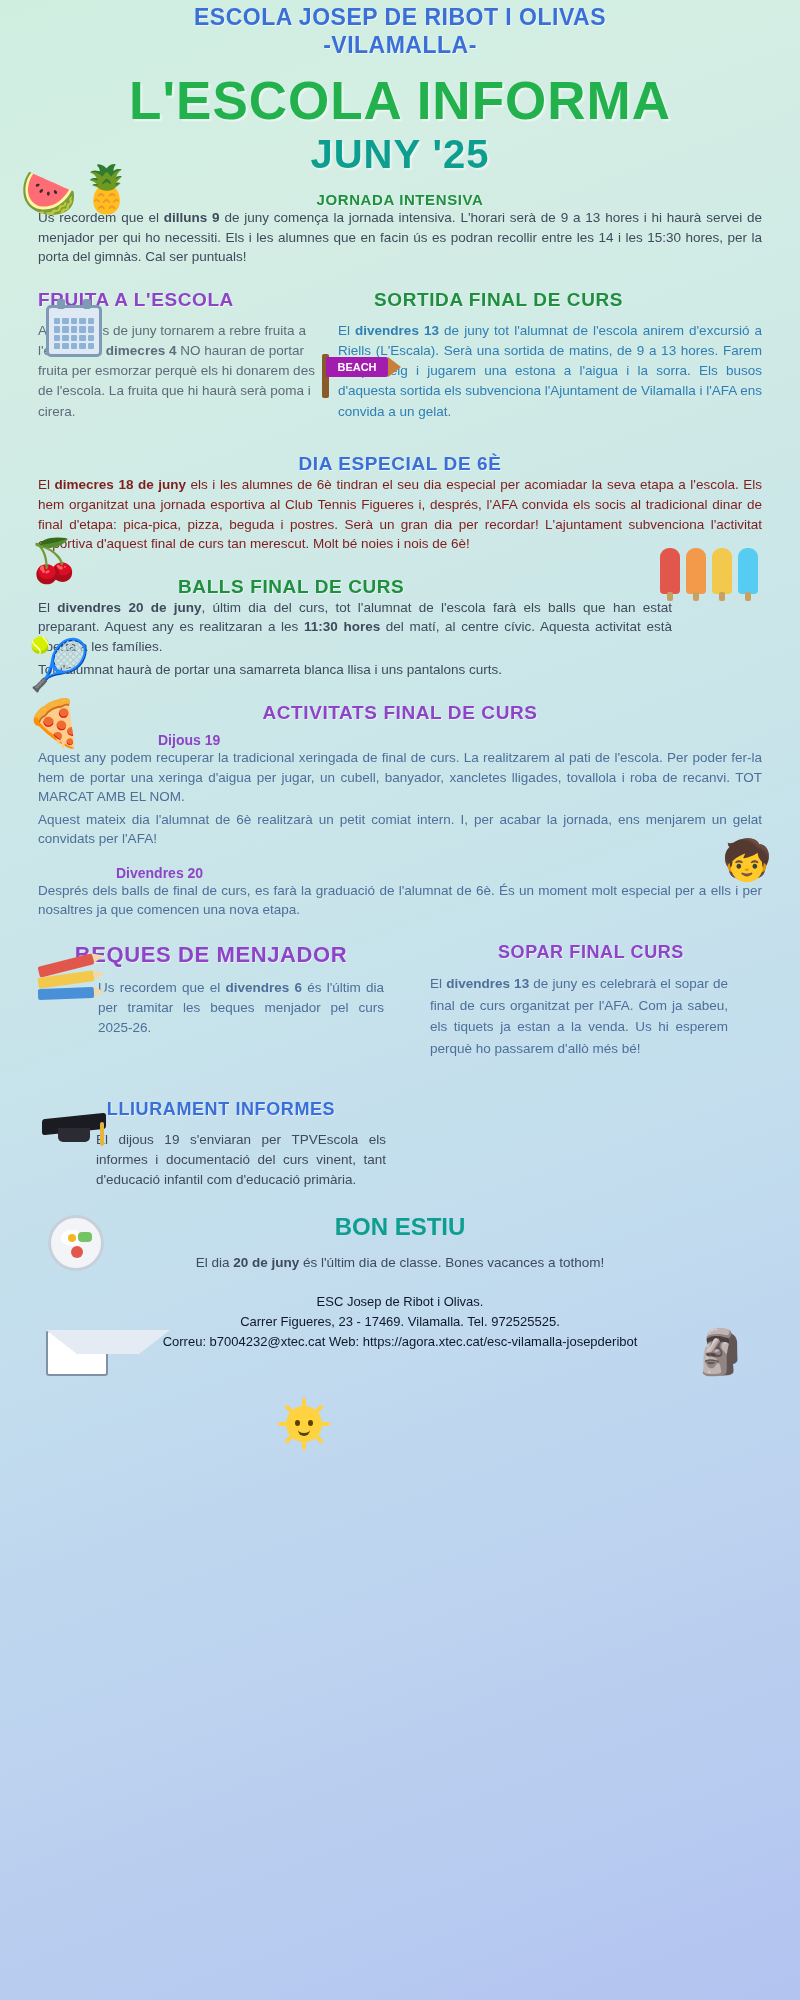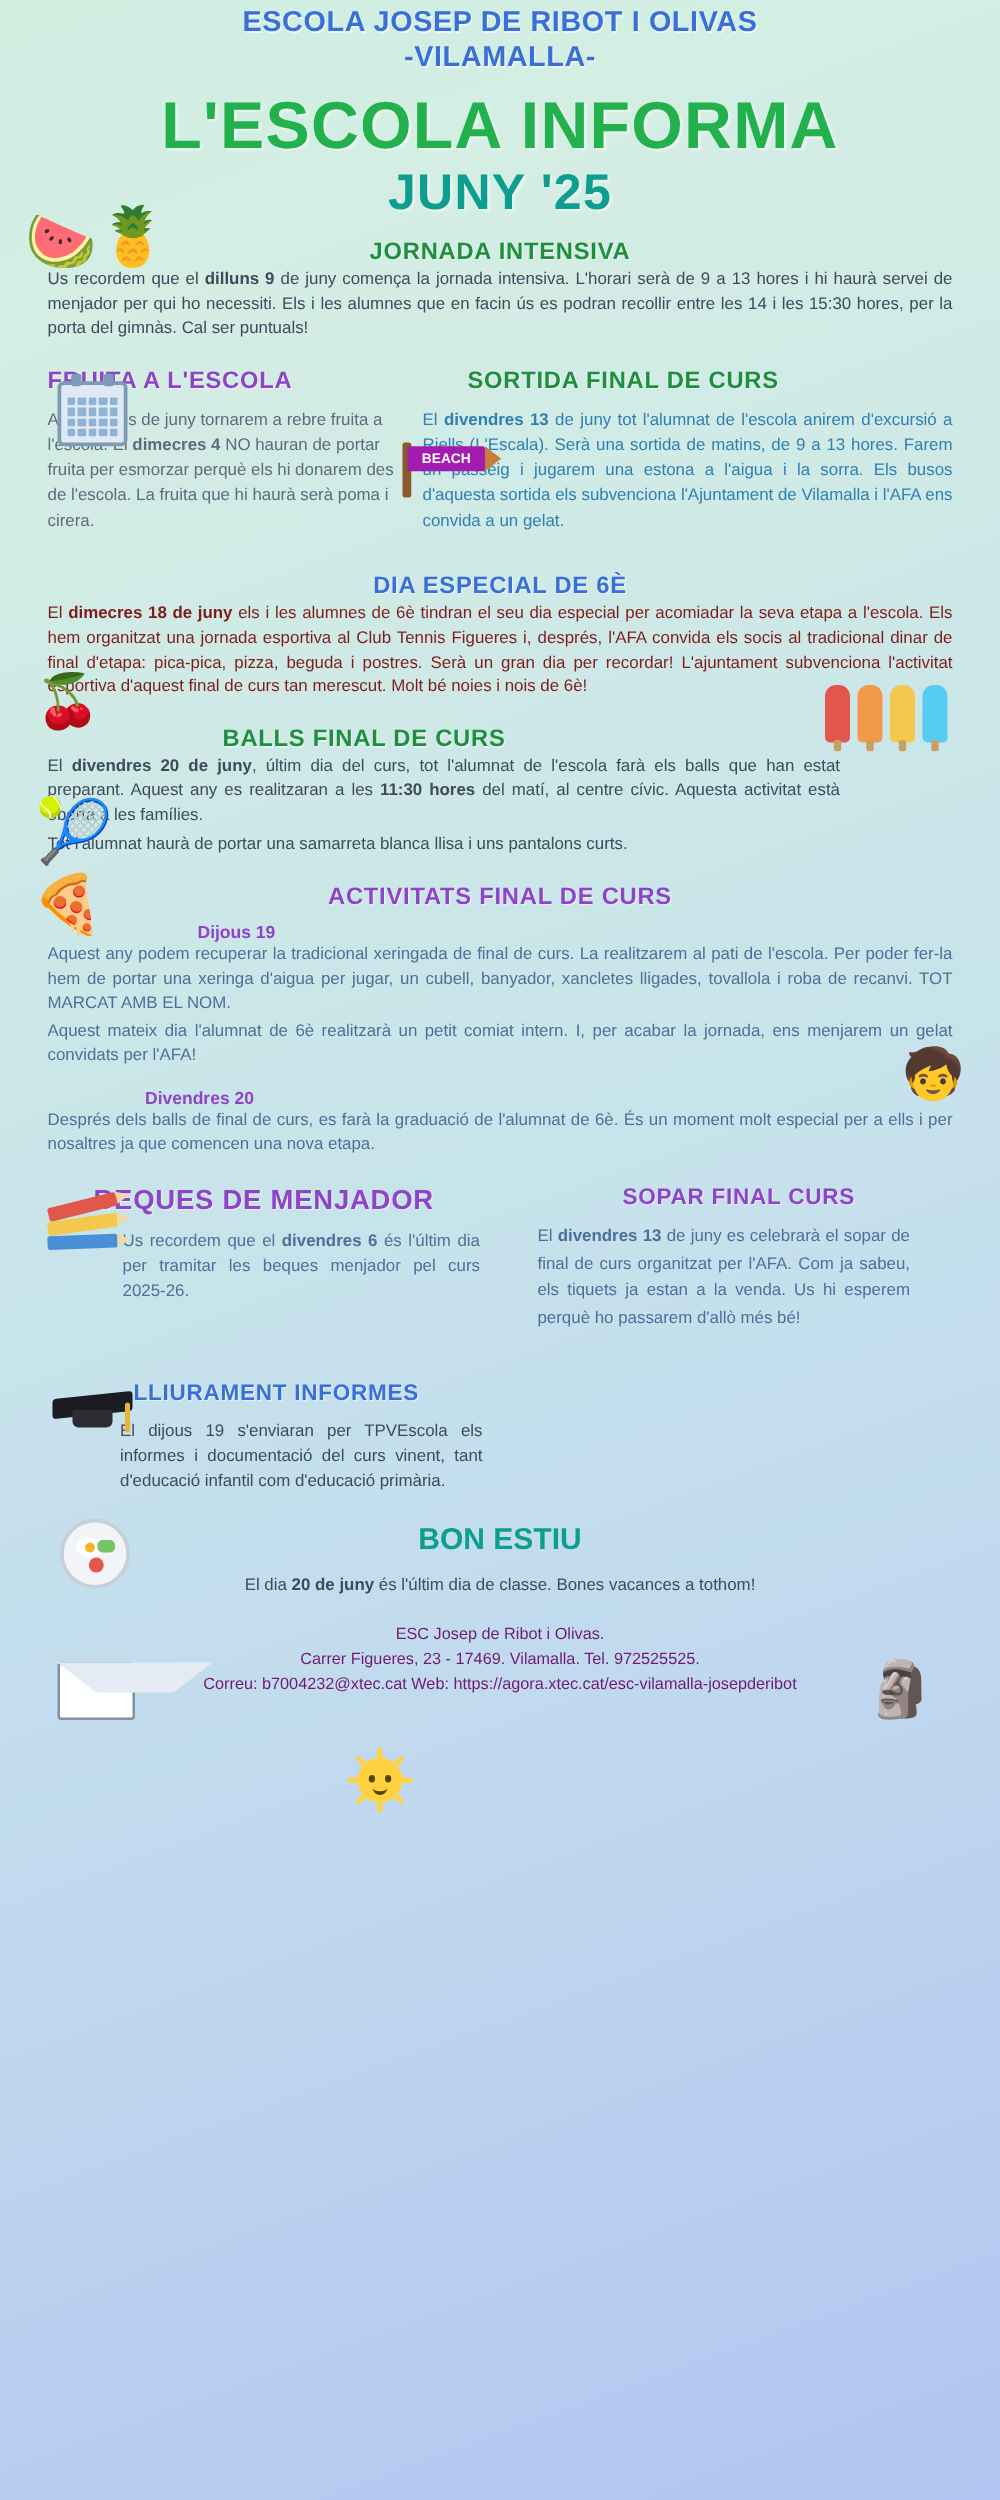--- a/index.html
+++ b/index.html
@@ -68,21 +68,21 @@
 
   p.body {
     font-size:13.5px;
     line-height:1.45;
     text-align:justify;
     margin:0;
   }
   b { font-weight:bold; }
 
   
-  .jornada-title { text-align:center; font-size:19px; margin-top:16px; }
+  .jornada-title { text-align:center; font-size:15px; margin-top:16px; }
   .jornada-body  { margin-left:96px; margin-top:10px; color:#3f4a5c; }
 
   
   .two-col { display:flex; margin-top:22px; }
   .col-left  { width:300px; padding-right:12px; }
   .col-right { width:424px; }
   .fruita-title { font-size:19px; }
   .fruita-body { margin-top:10px; font-size:13.5px; line-height:1.5; color:#5d6b7a; }
   .sortida-title { font-size:19px; margin-left:36px; }
   .sortida-body { margin-top:10px; color:#2f7fb5; font-size:13.5px; line-height:1.5; text-align:justify; }
@@ -110,21 +110,21 @@
   .bq-body { margin-top:10px; margin-left:60px; color:#4d6f9a; font-size:13.5px; line-height:1.5; text-align:justify; }
   .sp-title { font-size:18px; text-align:center; }
   .sp-body { margin-top:10px; color:#4d6f9a; font-size:13.5px; line-height:1.6; text-align:justify; padding:0 34px 0 10px; }
 
   .lli-title { font-size:18px; text-align:center; margin-top:26px; }
   .lli-body { margin-top:10px; margin-left:58px; color:#3f4a5c; font-size:13.5px; line-height:1.5; text-align:justify; width:290px; }
 
   .bonestiu { text-align:center; font-size:24px; margin-top:22px; color:#0e9e8f; font-weight:bold; }
   .bon-body { text-align:center; margin-top:14px; font-size:13.5px; color:#3f4a5c; }
 
-  .footer { text-align:center; margin-top:22px; color:#701a75; font-size:13px; line-height:1.55; }
+  .footer { text-align:center; margin-top:22px; color:#0f172a; font-size:13px; line-height:1.55; }
 
   
   .icon { position:absolute; }
   .emoji { font-size:46px; line-height:1; }
 
   
   .cal {
     left:46px; top:305px; width:56px; height:52px;
     background:#dfe9f4; border:3px solid #7e9ab5; border-radius:5px;
   }

